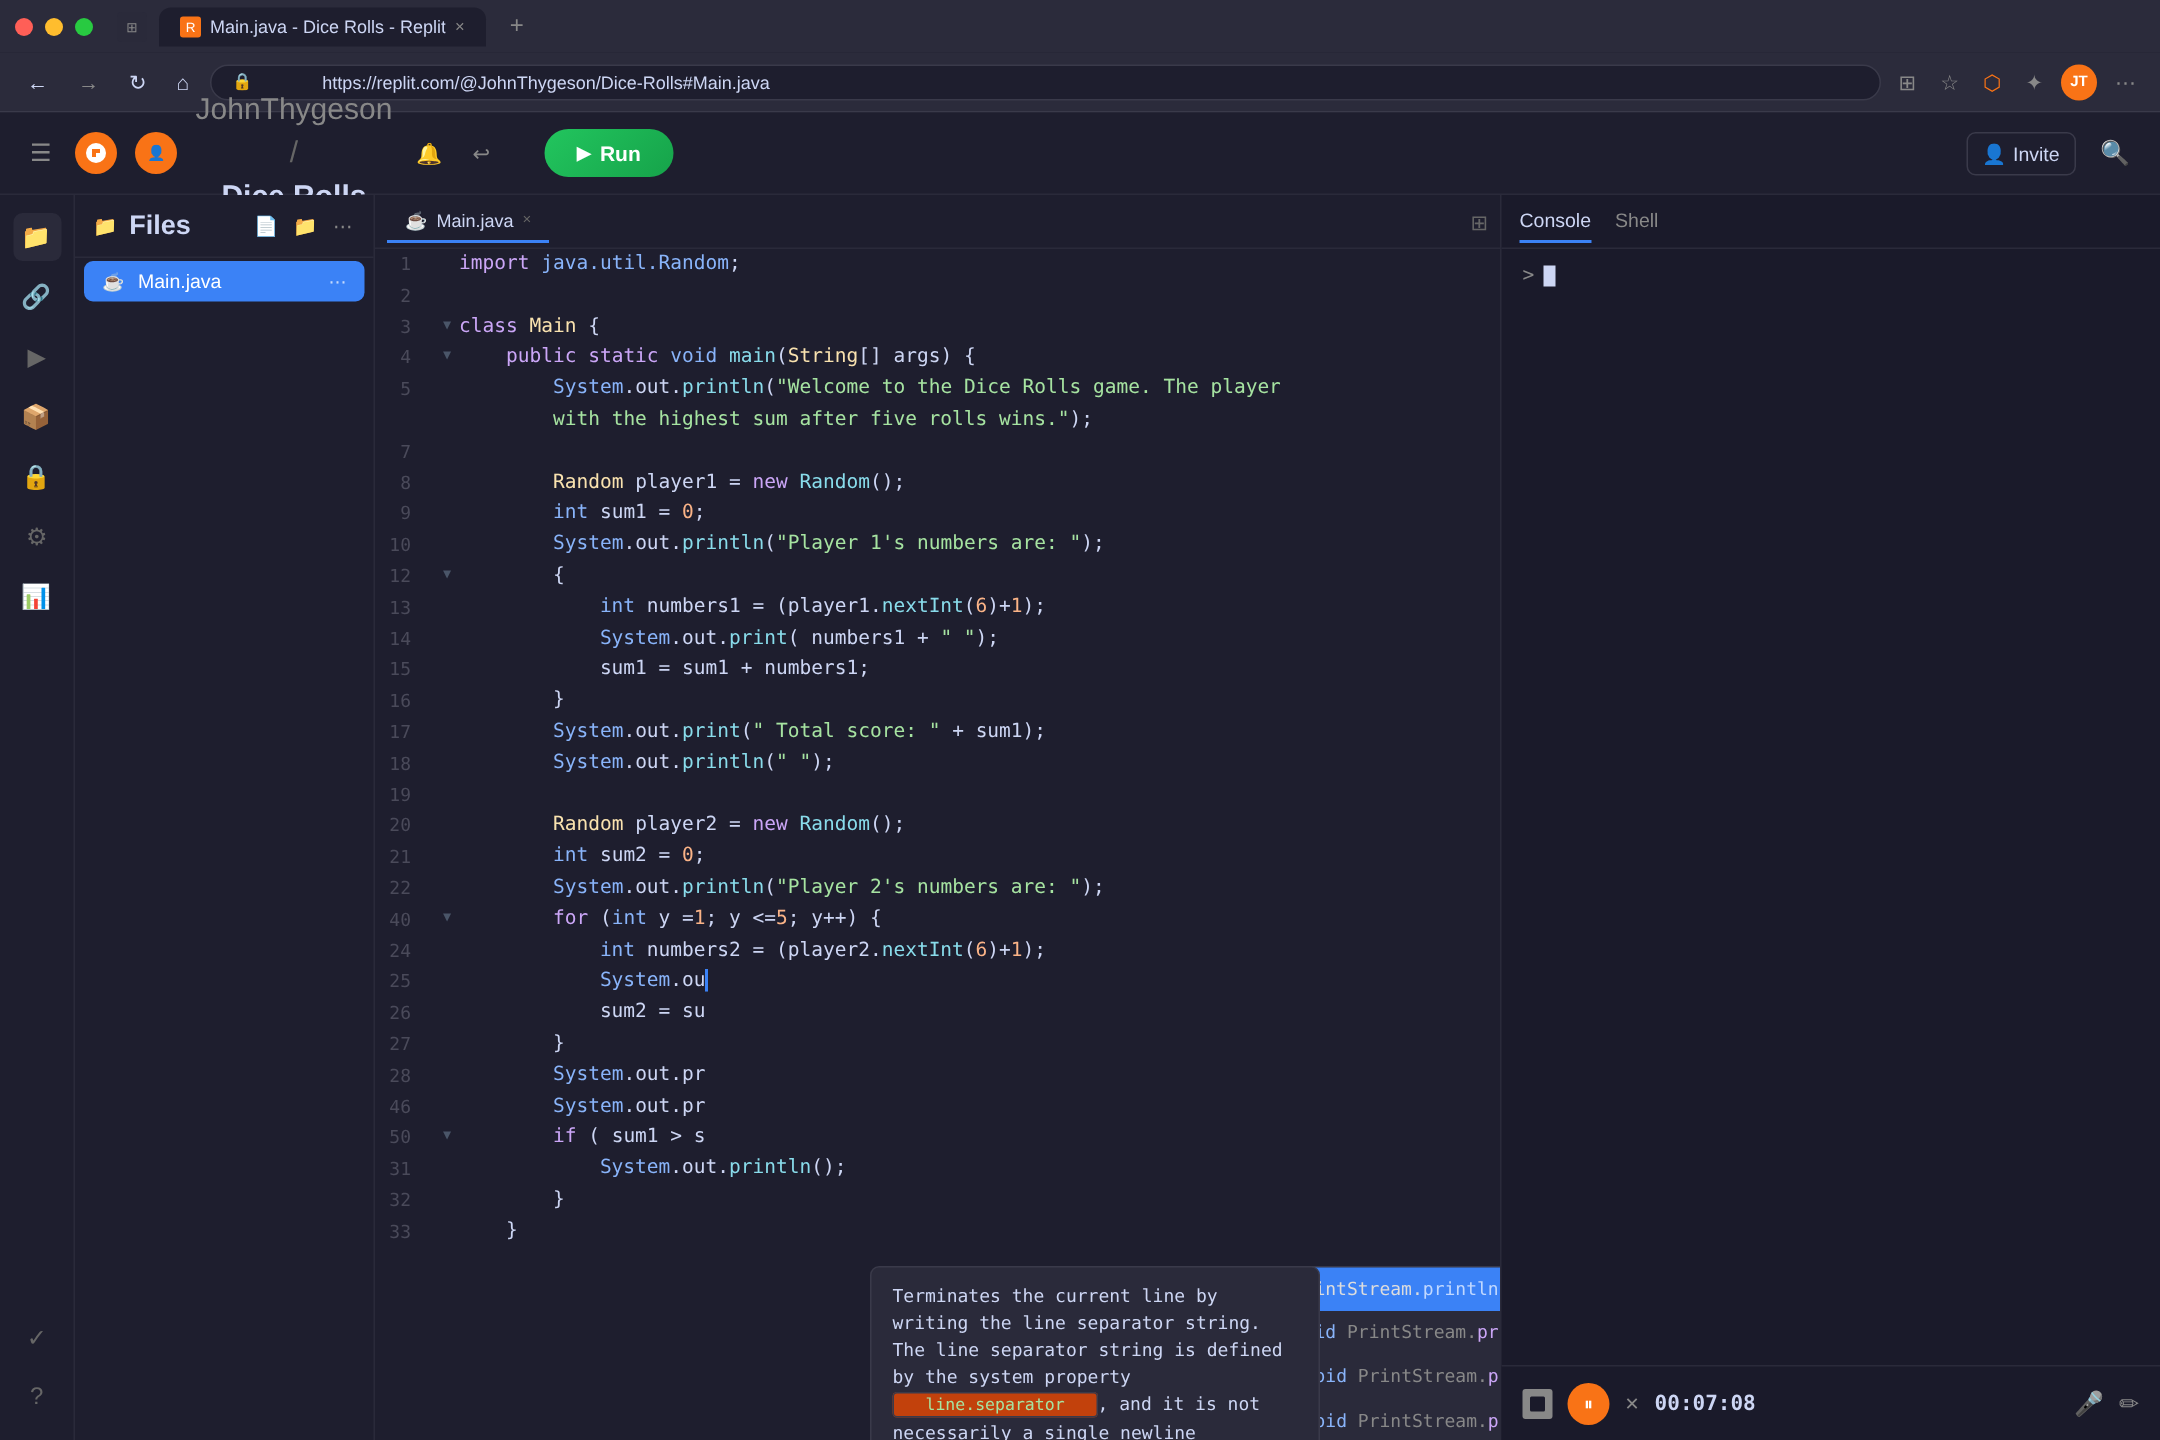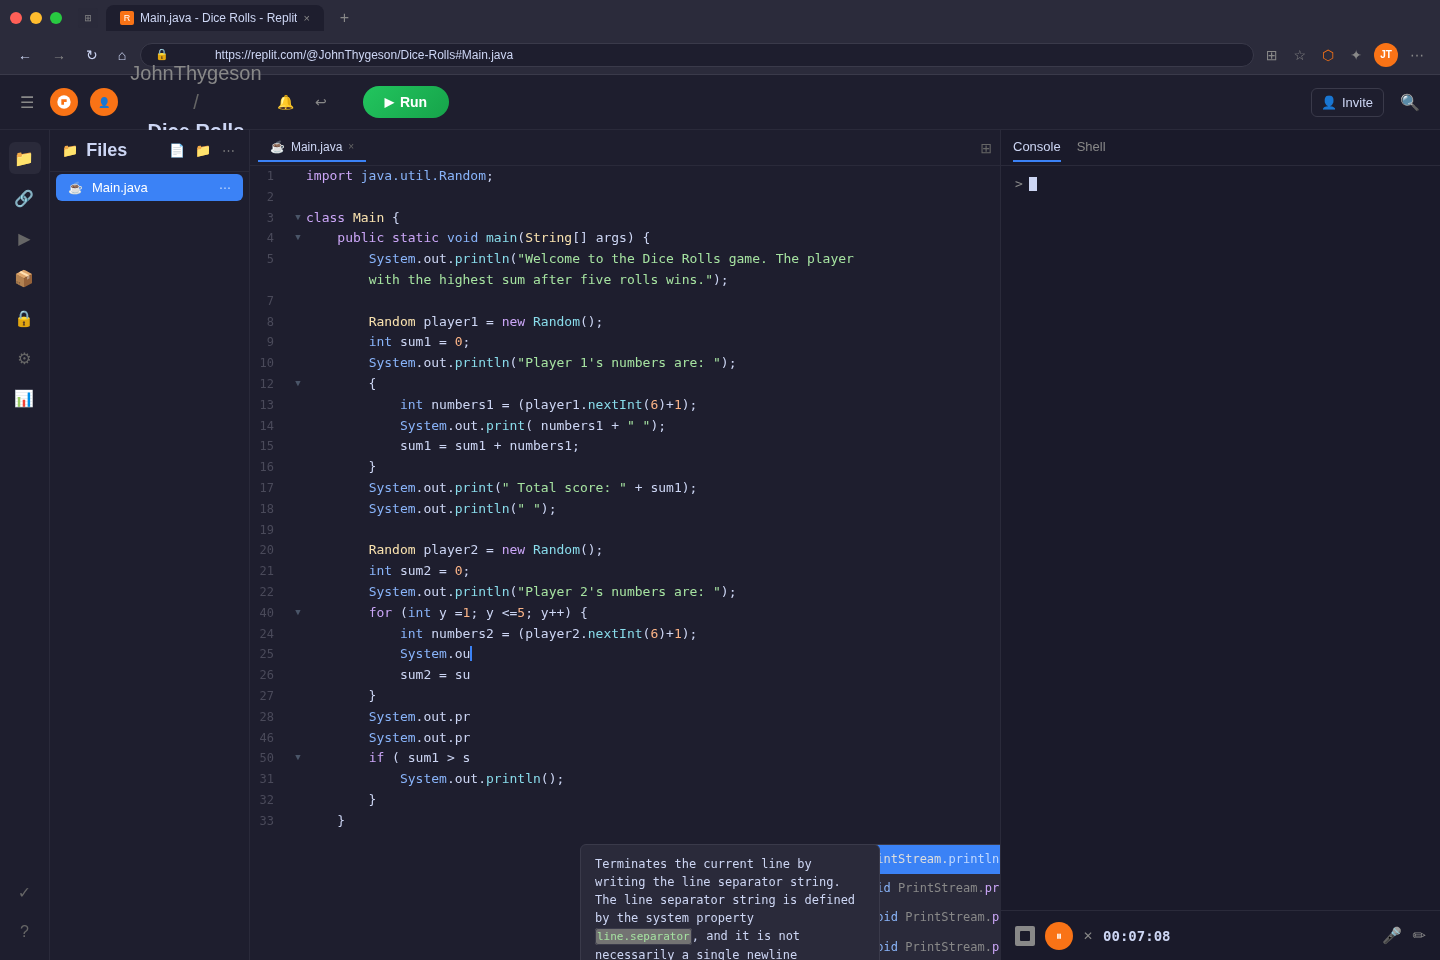--- a/index.html
+++ b/index.html
@@ -84,21 +84,21 @@
     .autocomplete-item.selected { background: #3b82f6; color: white; }
     .autocomplete-item .ac-icon { color: #f97316; font-size: 11px; font-weight: bold; width: 10px; }
     .autocomplete-item .ac-text { flex: 1; }
     .autocomplete-item .ac-kw { color: #cba6f7; }
     .autocomplete-item .ac-type { color: #89b4fa; }
     .autocomplete-item.selected .ac-kw { color: #f0c0ff; }
     .autocomplete-item.selected .ac-type { color: #c0d8ff; }
 
     
     .tooltip-box { position: absolute; right: 120px; top: 678px; background: #2a2a3a; border: 1px solid #3a3a4a; border-radius: 6px; padding: 10px 14px; width: 300px; z-index: 101; font-size: 12px; color: #cdd6f4; line-height: 1.5; }
-    .tooltip-box .inline-code { background: #737373; border: 1px solid #3a3a4a; border-radius: 3px; padding: 1px 1px; font-family: monospace; font-size: 11px; color: #a6e3a1; }
+    .tooltip-box .inline-code { background: #c2410c; border: 1px solid #3a3a4a; border-radius: 3px; padding: 1px 21px; font-family: monospace; font-size: 11px; color: #a6e3a1; }
 
     
     .console-panel { width: 440px; background: #1a1a2a; border-left: 1px solid #2a2a3a; display: flex; flex-direction: column; }
     .console-tabs { display: flex; align-items: center; padding: 0 12px; border-bottom: 1px solid #2a2a3a; height: 36px; gap: 16px; }
     .console-tab { font-size: 13px; color: #888; cursor: pointer; padding: 6px 0; border-bottom: 2px solid transparent; }
     .console-tab.active { color: #cdd6f4; border-bottom: 2px solid #3b82f6; }
     .console-body { flex: 1; padding: 10px 14px; font-family: monospace; font-size: 13px; color: #888; }
     .console-prompt { display: flex; align-items: center; gap: 6px; }
     .console-prompt-arrow { color: #888; }
     .console-cursor { display: inline-block; width: 8px; height: 14px; background: #cdd6f4; vertical-align: middle; }

